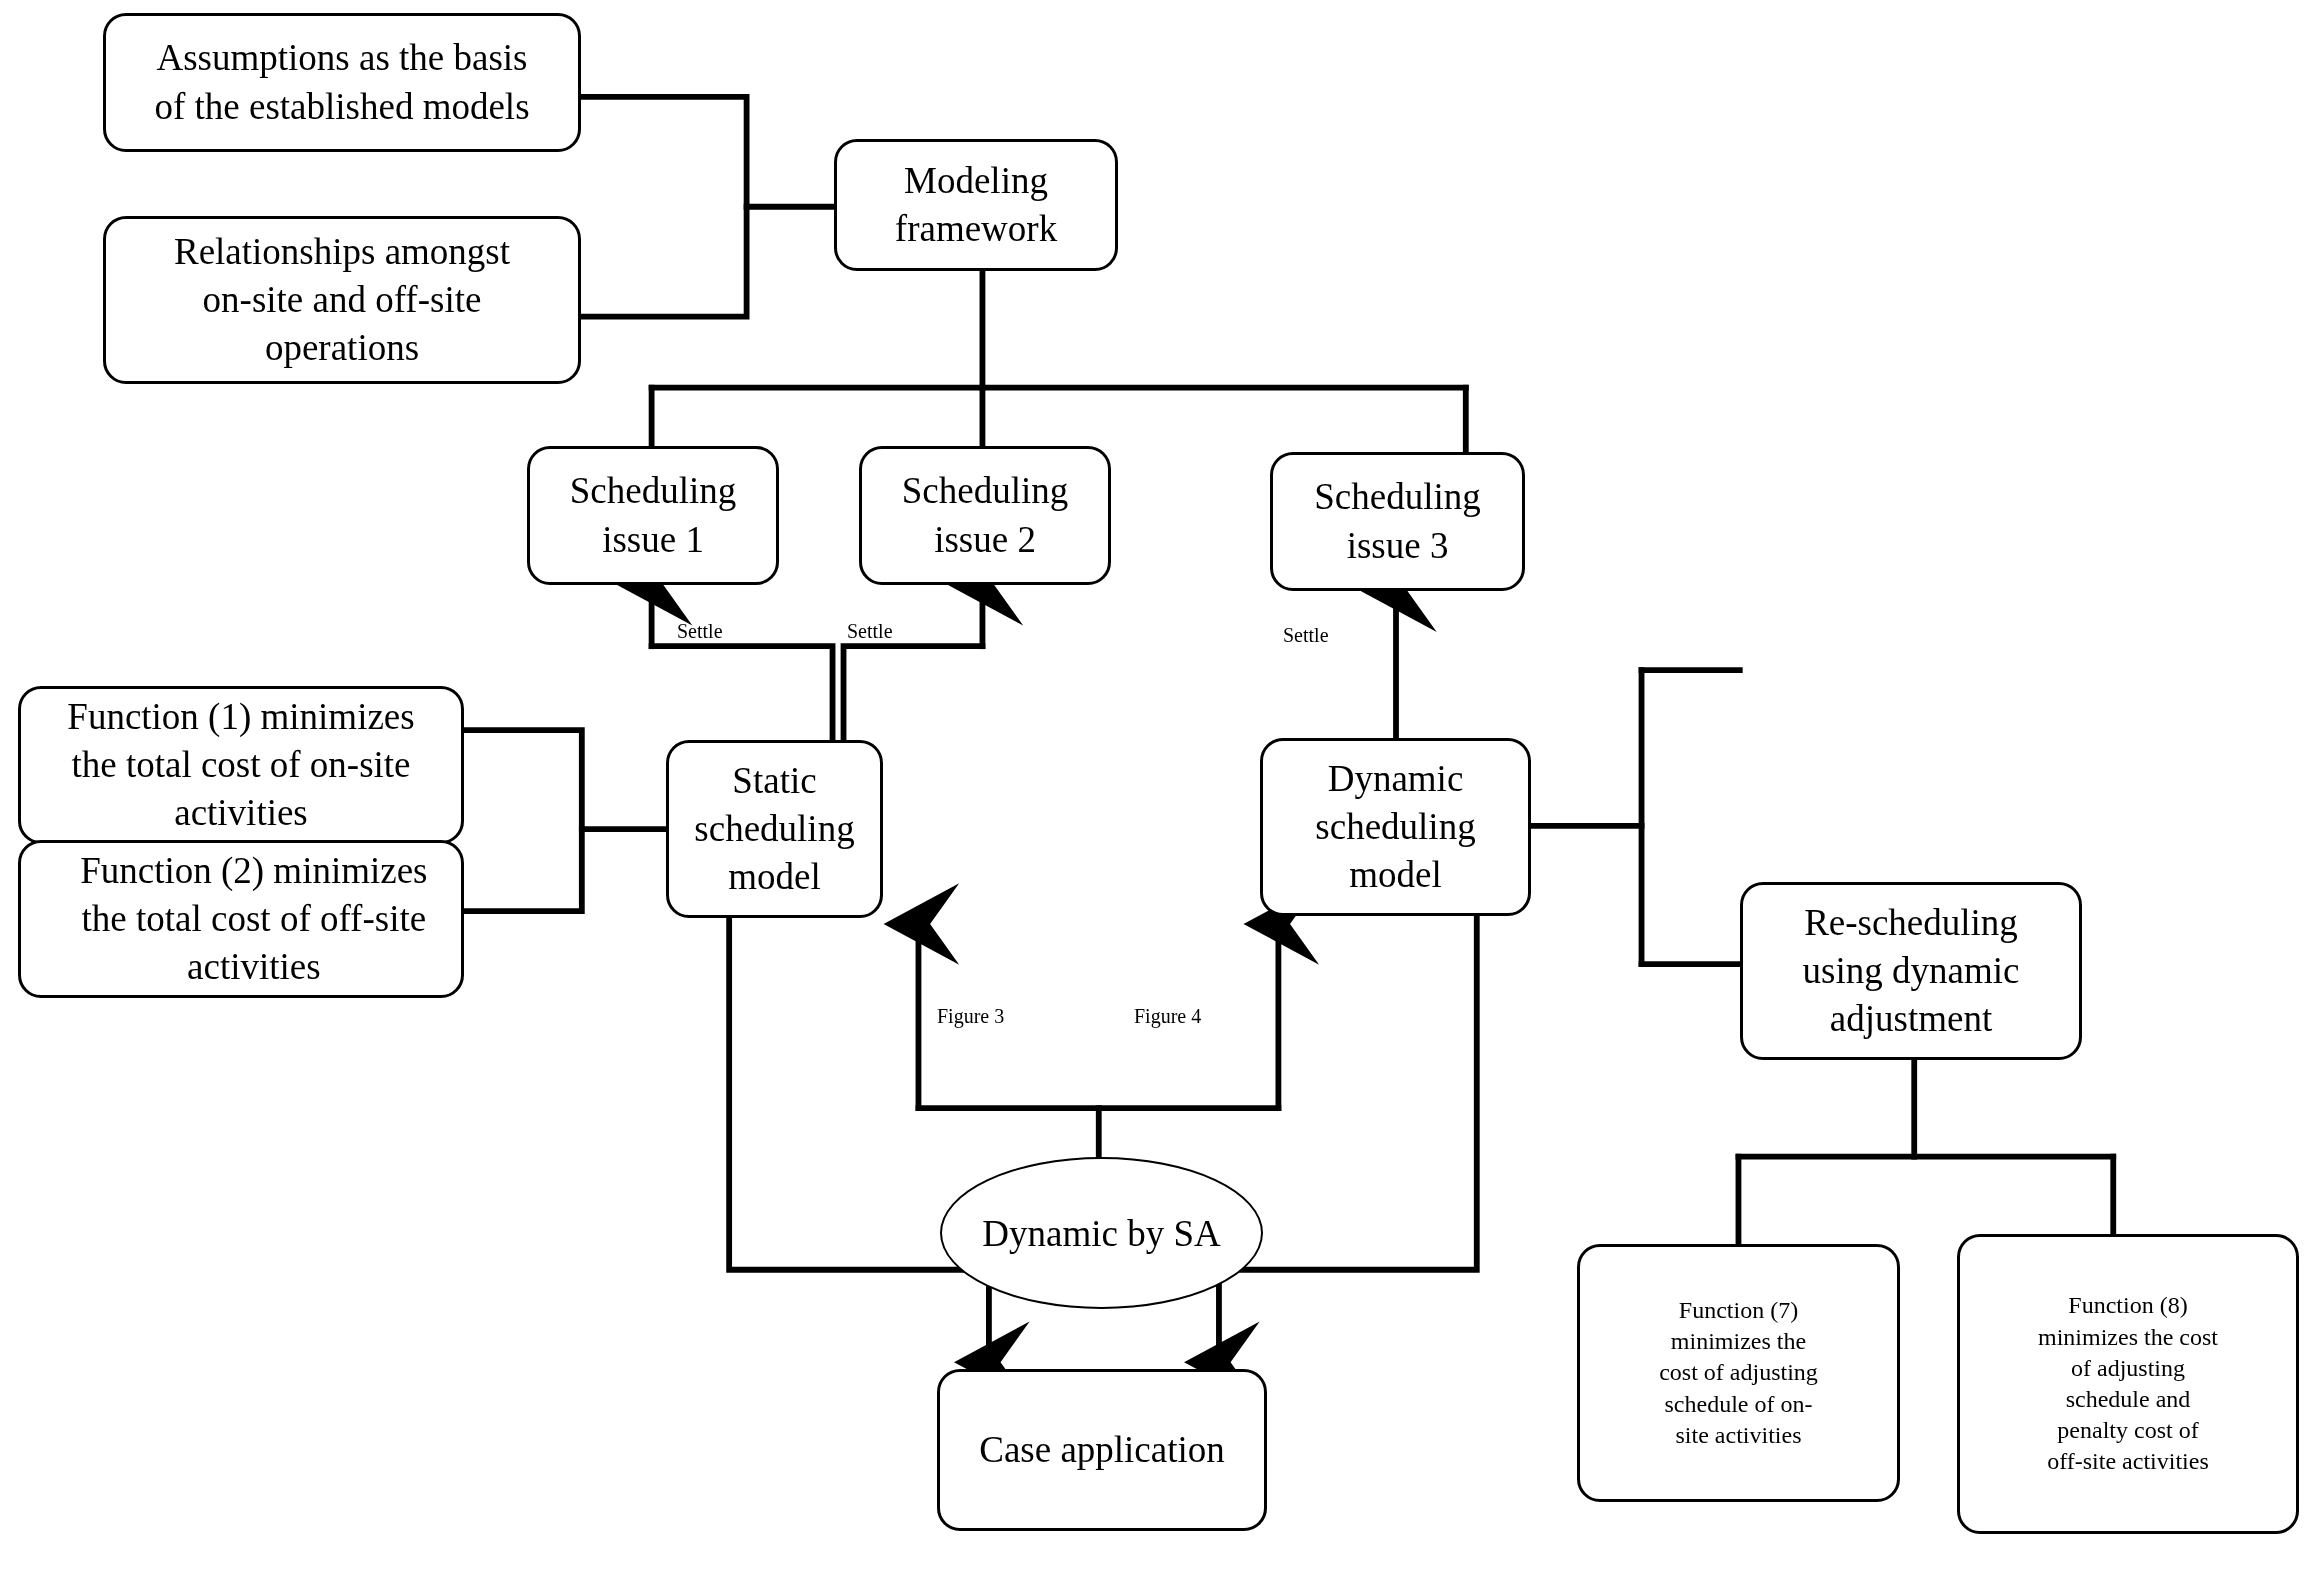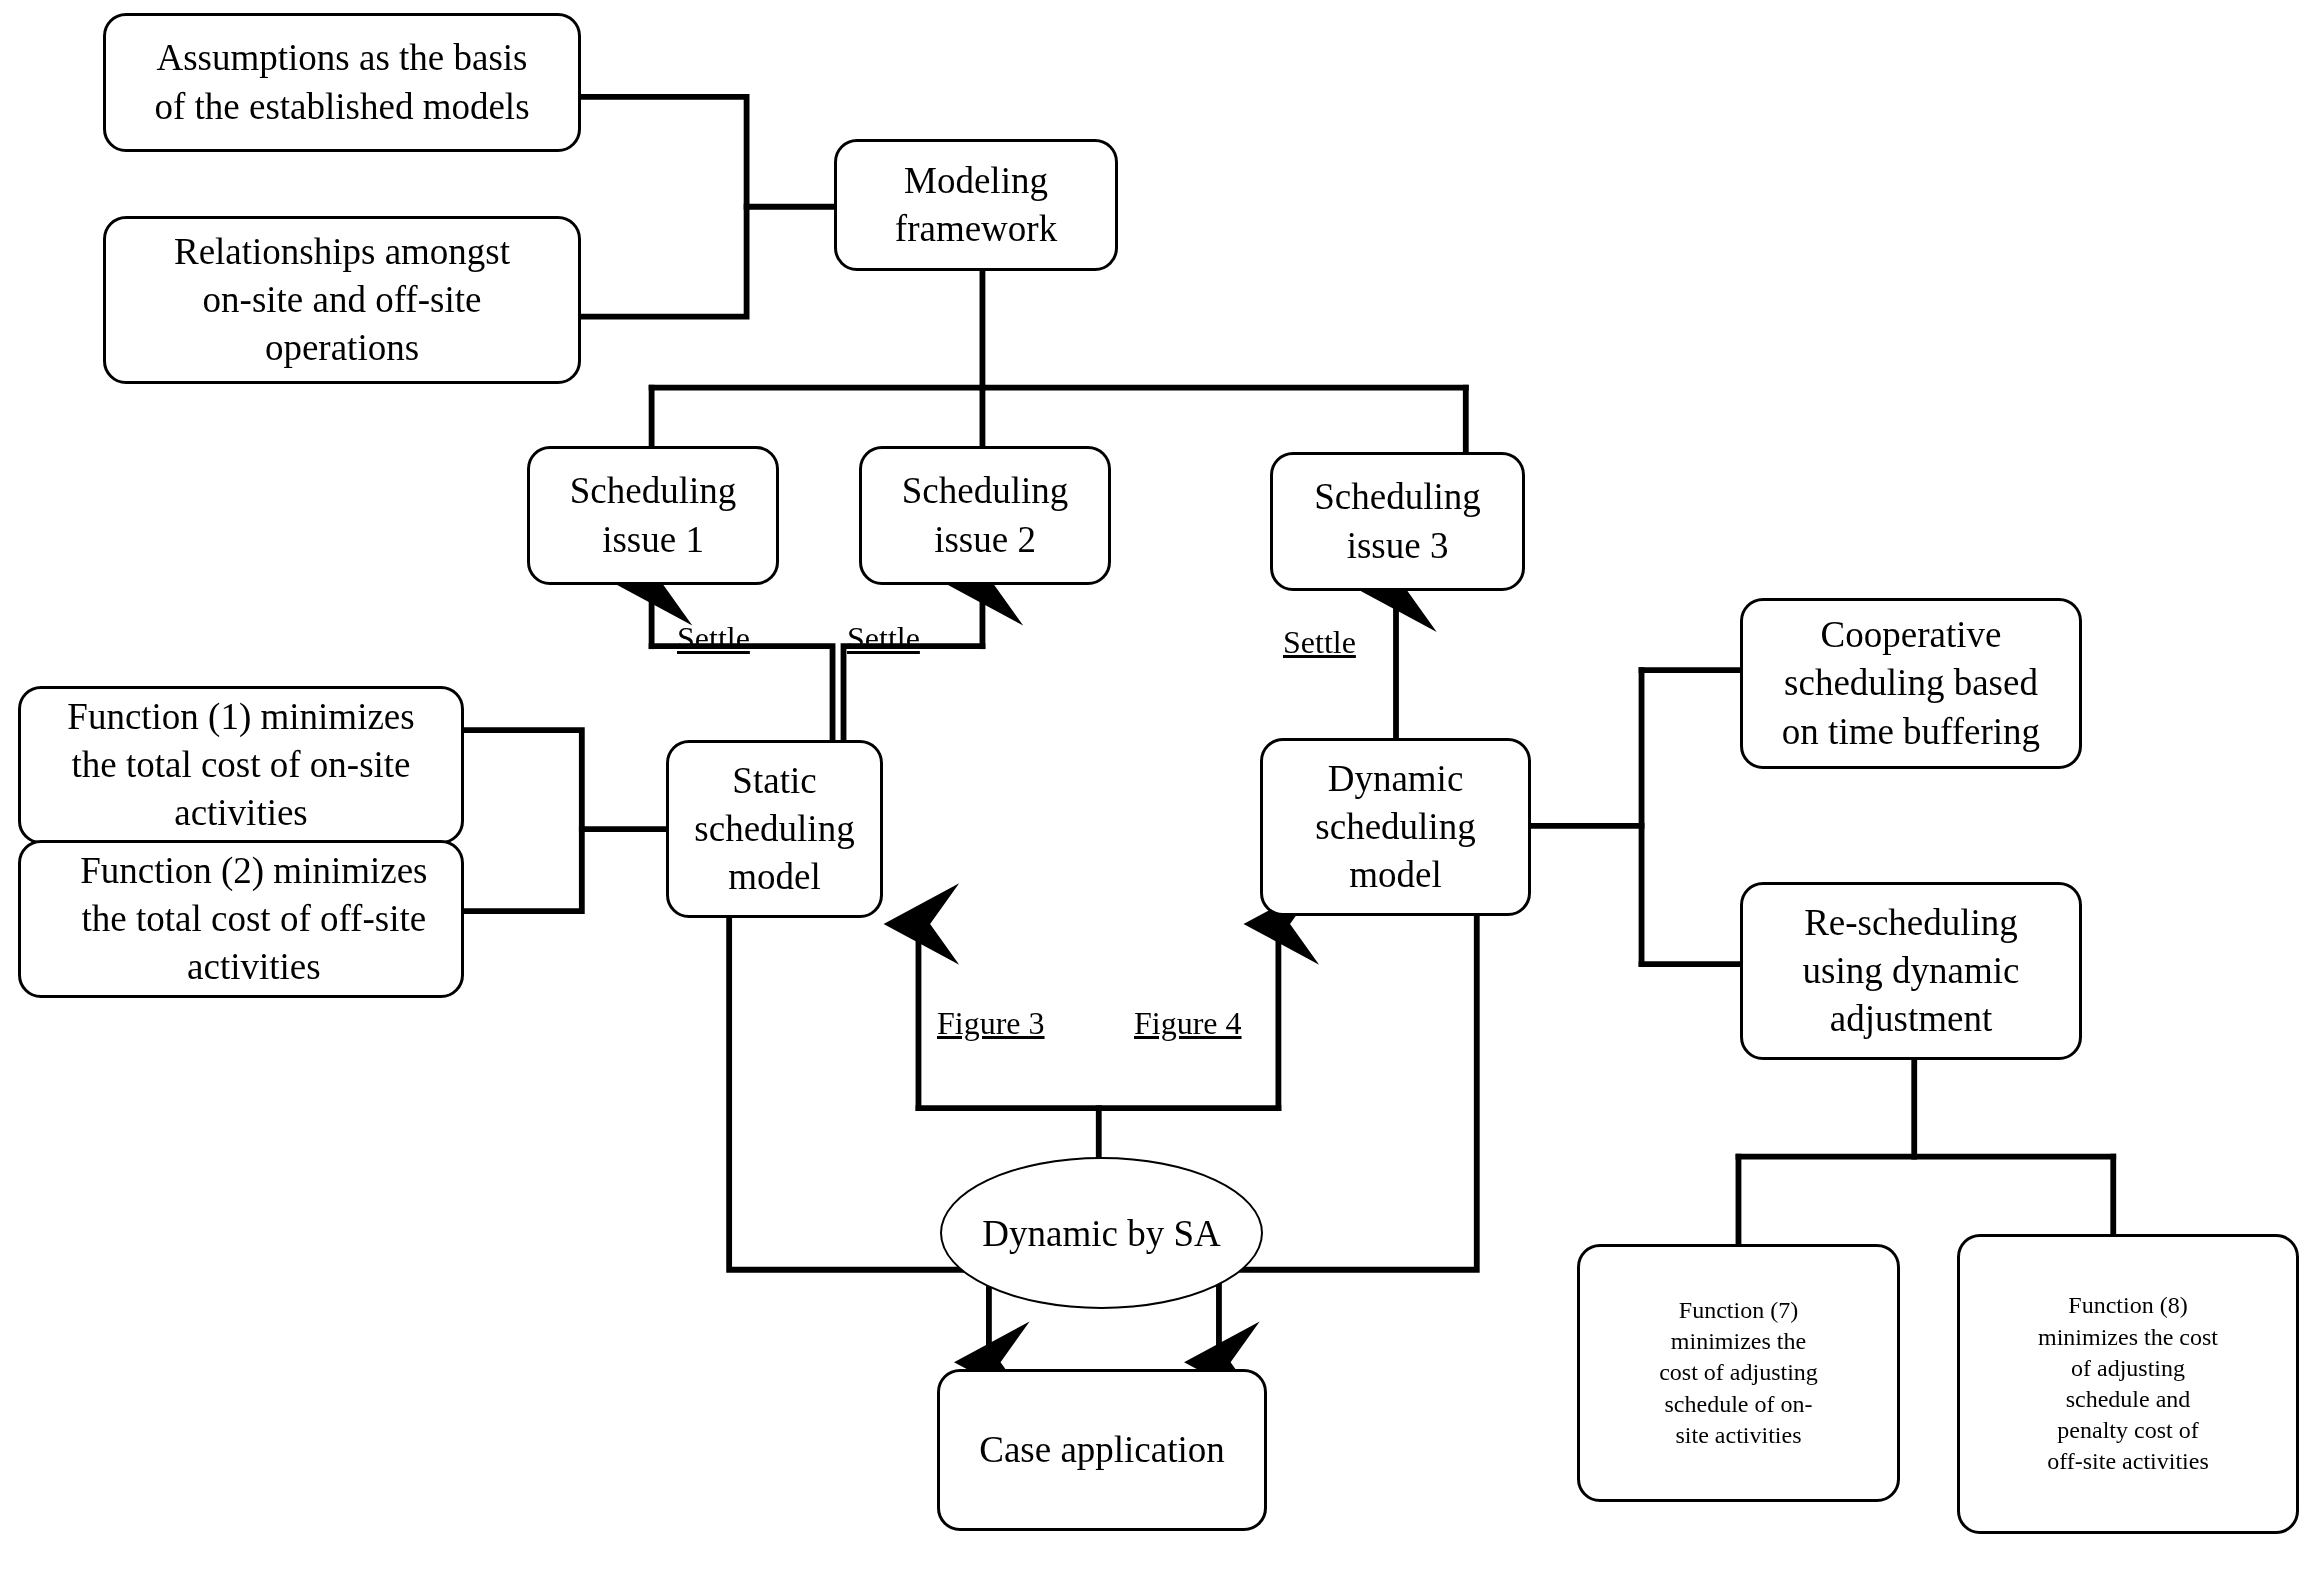--- a/index.html
+++ b/index.html
@@ -56,21 +56,21 @@
   }
   .edge-label {
     position: absolute;
     color: #000000;
     white-space: nowrap;
     z-index: 6;
     background: transparent;
   }
   .f58 { font-size: 37px; }
   .f54 { font-size: 24px; }
-  .f50 { font-size: 32px; text-decoration: underline; }
+  .f50 { font-size: 20px; }
   .just { text-align: justify; text-align-last: center; }
 </style>
 </head>
 <body>
 
 <div id="stage">
 
   <svg id="edges" viewBox="0 0 3588 2456" xmlns="http://www.w3.org/2000/svg">
     <defs>
       <marker id="arrow" markerWidth="16" markerHeight="16" refX="8" refY="8" orient="auto" markerUnits="strokeWidth">
@@ -171,25 +171,20 @@
 scheduling
 model</span>
   </div>
 
   <div class="node f58" style="left:1260px; top:738px; width:271px; height:178px;">
     <span class="txt">Dynamic
 scheduling
 model</span>
   </div>
 
-  <div class="node f58" style="left:1740px; top:598px; width:342px; height:171px;">
-    <span class="txt">Cooperative
-scheduling based
-on time buffering</span>
-  </div>
 
   <div class="node f58" style="left:1740px; top:882px; width:342px; height:178px;">
     <span class="txt">Re-scheduling
 using dynamic
 adjustment</span>
   </div>
 
   <div class="ellipse f58" style="left:940px; top:1157px; width:323px; height:152px;">
     <span class="txt">Dynamic by SA</span>
   </div>

